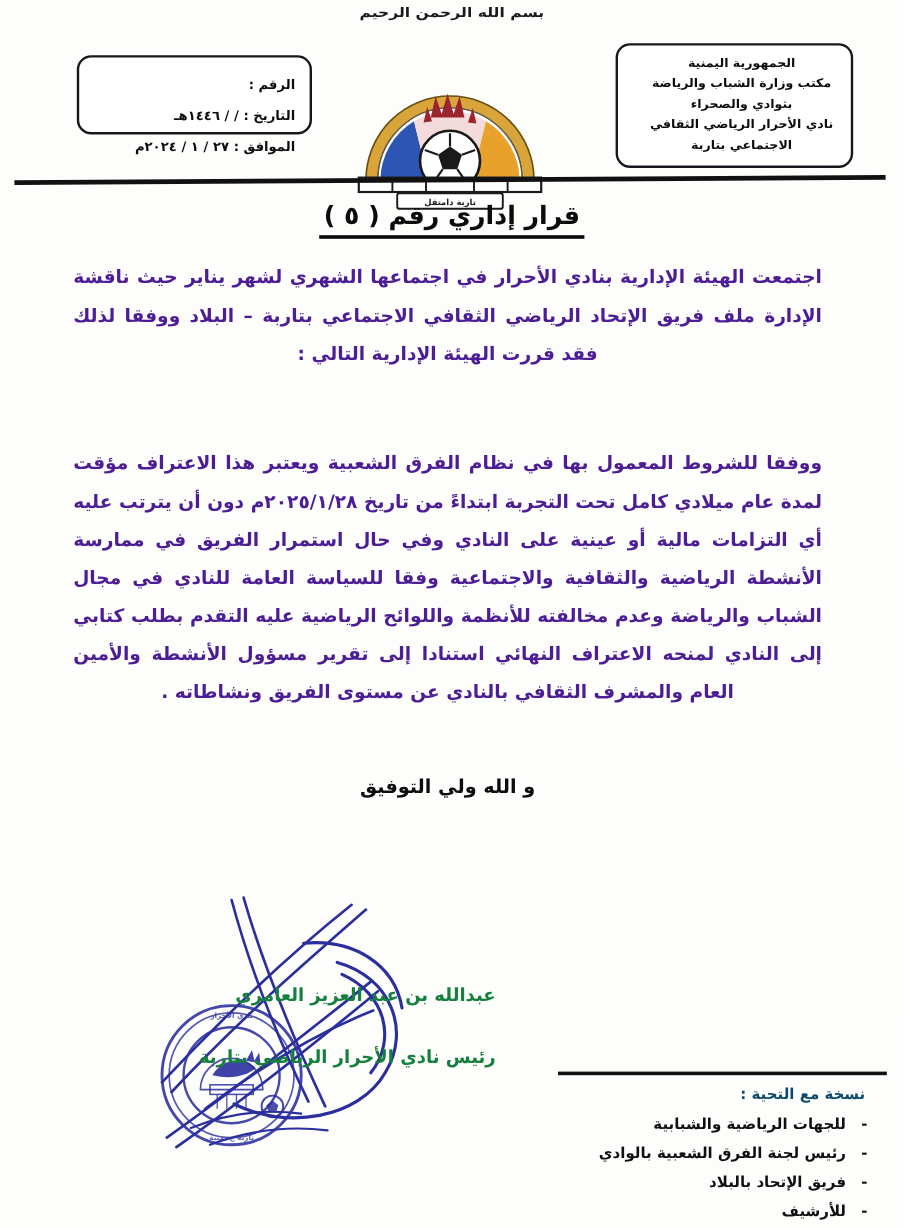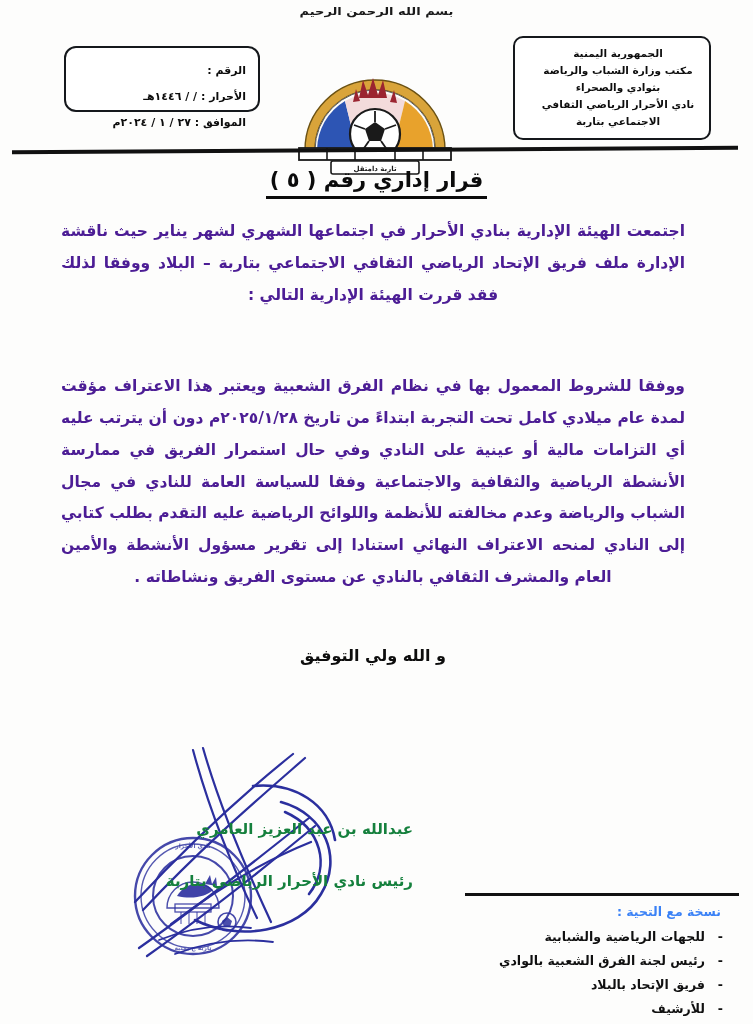--- a/index.html
+++ b/index.html
@@ -49,21 +49,20 @@
     border-radius: 12px;
     background: #ffffff;
     box-sizing: border-box;
   }
   .hdr-box-right {
     top: 2px;
     right: 42px;
     width: 198px;
     height: 104px;
     padding: 7px 10px 0 22px;
-    border-radius: 10px;
   }
   .hdr-box-left {
     top: 12px;
     left: 64px;
     width: 196px;
     height: 66px;
     padding: 10px 12px 0 12px;
   }
   .org-line {
     font-size: 10.5px;
@@ -205,21 +204,21 @@
     position: absolute;
     top: 904px;
     right: 14px;
     width: 286px;
     text-align: right;
     direction: rtl;
   }
   .dist-head {
     font-size: 12.5px;
     font-weight: bold;
-    color: #3b82f6;
+    color: #0c4a6e;
     margin-bottom: 6px;
     padding-right: 18px;
   }
   .dist-item {
     font-size: 12.5px;
     font-weight: bold;
     color: #101010;
     line-height: 1.92;
     padding-right: 34px;
     position: relative;
@@ -247,21 +246,21 @@
       <div class="org-line">نادي الأحرار الرياضي الثقافي</div>
       <div class="org-line">الاجتماعي بتاربة</div>
     </div>
 
     <div class="hdr-box hdr-box-left">
       <div class="ref-line">
         <span class="lbl">الرقم :</span>
         <span class="val"></span>
       </div>
       <div class="ref-line">
-        <span class="lbl">الأحرار :</span>
+        <span class="lbl">التاريخ :</span>
         <span class="val">/    /  ١٤٤٦هـ</span>
       </div>
       <div class="ref-line">
         <span class="lbl">الموافق :</span>
         <span class="val">٢٧  /  ١  /  ٢٠٢٤م</span>
       </div>
     </div>
 
     <div class="emblem">
       <svg width="176" height="112" viewBox="0 0 176 112" xmlns="http://www.w3.org/2000/svg">

